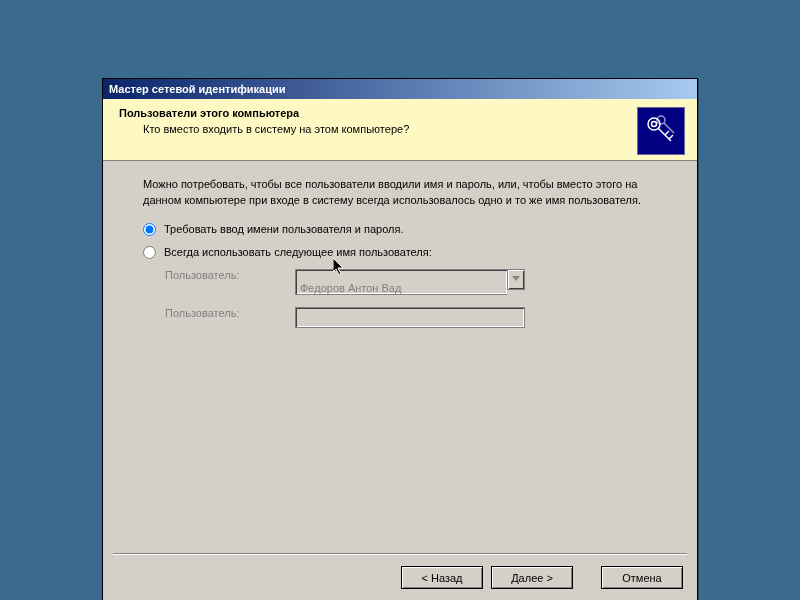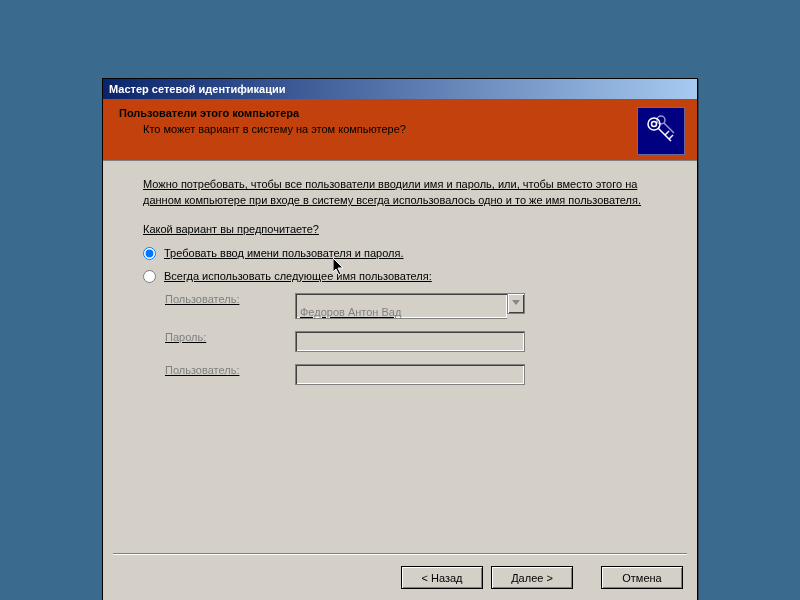--- a/index.html
+++ b/index.html
@@ -23,21 +23,21 @@
       height: 20px;
       background: linear-gradient(to right, #0a246a, #a6caf0);
       color: #fff;
       font-weight: bold;
       font-size: 11px;
       padding: 3px 6px;
       display: flex;
       align-items: center;
     }
     .header-area {
-      background: #c2410c;
+      background: #fef9c3;
       height: 62px;
       border-bottom: 1px solid #808080;
       position: relative;
       padding: 8px 16px;
     }
     .header-title {
       font-weight: bold;
       font-size: 11px;
     }
     .header-sub {
@@ -50,21 +50,20 @@
       right: 12px; top: 8px;
       width: 48px; height: 48px;
       background: #000080;
       border: 1px solid #6a6a9a;
       display: flex;
       align-items: center;
       justify-content: center;
     }
     .content {
       padding: 16px 40px 10px 40px;
-      text-decoration: underline;
     }
     .para {
       line-height: 1.45;
       margin-bottom: 14px;
     }
     .question {
       margin-bottom: 12px;
     }
     .radio-row {
       display: flex;
@@ -149,39 +148,38 @@
 </head>
 <body>
 
 <div class="window">
   <div class="titlebar">
     <span>Мастер сетевой идентификации</span>
   </div>
 
   <div class="header-area">
     <div class="header-title">Пользователи этого компьютера</div>
-    <div class="header-sub">Кто может вариант в систему на этом компьютере?</div>
+    <div class="header-sub">Кто вместо входить в систему на этом компьютере?</div>
     <div class="header-icon">
       <svg width="40" height="40" viewBox="0 0 40 40">
         <g stroke="#ffffff" stroke-width="1.5" fill="none">
           <circle cx="13" cy="13" r="6"></circle>
           <circle cx="13" cy="13" r="2.5"></circle>
           <line x1="17" y1="17" x2="30" y2="30"></line>
           <line x1="24" y1="24" x2="28" y2="20"></line>
           <line x1="28" y1="28" x2="32" y2="24"></line>
           <circle cx="20" cy="9" r="4" opacity="0.6"></circle>
           <line x1="23" y1="12" x2="33" y2="22" opacity="0.6"></line>
         </g>
       </svg>
     </div>
   </div>
 
   <div class="content">
     <div class="para">Можно потребовать, чтобы все пользователи вводили имя и пароль, или, чтобы вместо этого на данном компьютере при входе в систему всегда использовалось одно и то же имя пользователя.</div>
-    <div class="question">Какой вариант вы предпочитаете?</div>
 
     <div class="radio-row">
       <input type="radio" name="opt" checked="" style="">
       <label>Требовать ввод имени пользователя и пароля.</label>
     </div>
     <div class="radio-row">
       <input type="radio" name="opt" style="">
       <label>Всегда использовать следующее имя пользователя:</label>
     </div>
 
@@ -191,24 +189,20 @@
         <div class="combo">
           <div class="combo-box">Федоров Антон Вад</div>
           <div class="combo-btn">
             <svg width="8" height="6">
                 <polygon points="0,0 8,0 4,5" fill="#404040"></polygon>
               </svg>
           </div>
         </div>
       </div>
       <div class="field-row">
-        <div class="field-label">Пароль:</div>
-        <input class="text-input" type="password" disabled="" value="" style="">
-      </div>
-      <div class="field-row">
         <div class="field-label">Пользователь:</div>
         <input class="text-input" type="password" disabled="" value="" style="">
       </div>
     </div>
   </div>
 
   <div class="divider"></div>
 
   <div class="button-row">
     <button class="btn">&lt; Назад</button>

